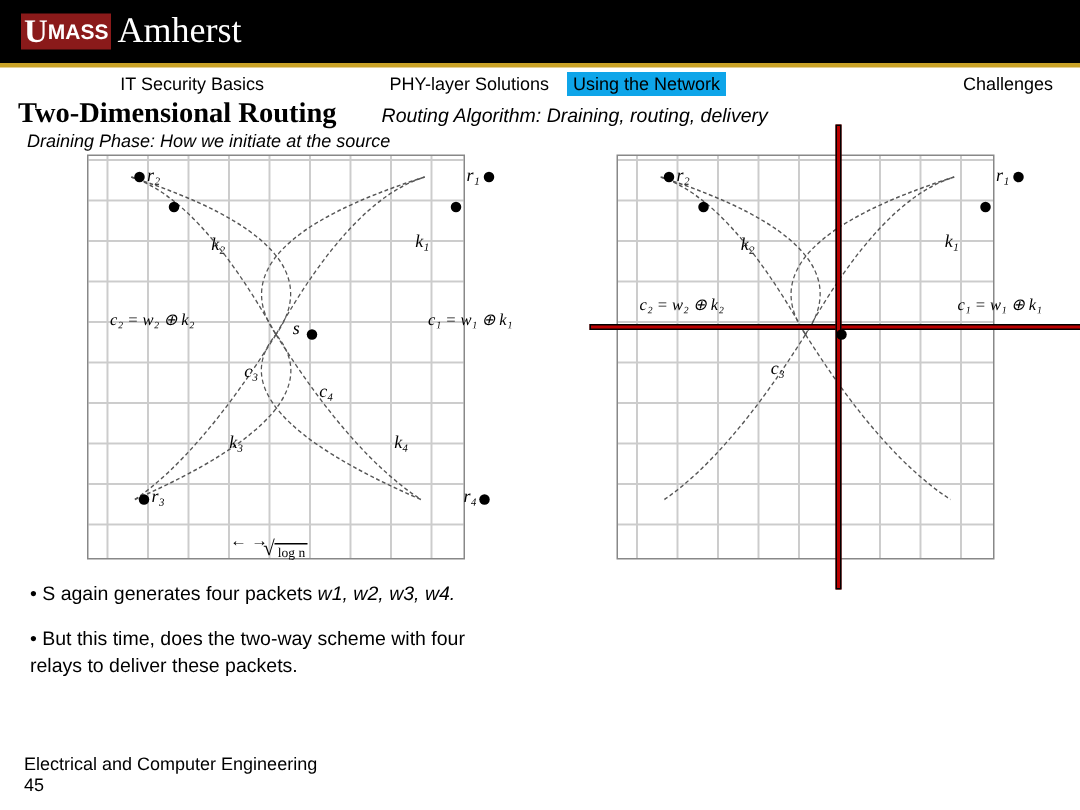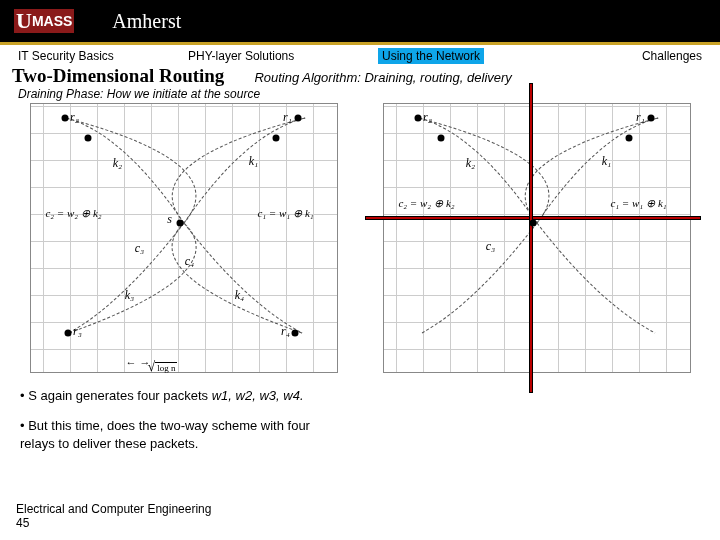--- a/index.html
+++ b/index.html
@@ -1,36 +1,36 @@
 <!DOCTYPE html>
 <html><head>
 <meta charset="utf-8">
 <style>
   * { margin: 0; padding: 0; box-sizing: border-box; }
   body { width: 720px; height: 540px; font-family: Verdana, Arial, sans-serif; background: #fff; overflow: hidden; position: relative; }
   .header { height: 42px; background: #000; display: flex; align-items: center; padding-left: 14px; }
   .logo-box { background: #8a1a1a; color: #fff; padding: 1px 2px; font-size: 12px; font-weight: bold; margin-right: 4px; display: flex; align-items: center; }
   .logo-u { font-size: 22px; line-height: 1; font-family: Georgia, serif; }
   .logo-mass { font-size: 14px; }
-  .logo-amherst { color: #fff; font-size: 20px; font-family: Georgia, serif; margin-left: 34px; }
+  .logo-amherst { color: #fff; font-size: 24px; font-family: Georgia, serif; }
   .yellow-rule { height: 3px; background: #c9a227; }
   .nav { display: flex; padding: 2px 12px 0 12px; font-size: 12px; }
-  .nav-item { flex: 0 0 auto; padding: 2px 6px; }
+  .nav-item { flex: 0 0 auto; padding: 2px 6px; text-align: right; }
   .nav-1 { width: 170px; }
   .nav-2 { width: 190px; }
   .nav-3 { width: 200px; text-align: left; }
   .nav-3 span { background: #0ea5e9; padding: 1px 4px; }
   .nav-4 { flex: 1; text-align: right; }
   .title-row { display: flex; align-items: baseline; padding: 0 12px; }
   .title { font-family: Georgia, serif; font-weight: bold; font-size: 19px; }
   .subtitle { flex: 1; text-align: left; font-style: italic; font-size: 13px; padding-left: 30px; }
   .phase { font-style: italic; font-size: 12px; padding: 0 14px 2px 18px; }
   .content { display: flex; padding: 0 16px; gap: 18px; }
   .col { flex: 1; position: relative; }
-  .diagram { width: 308px; height: 270px; position: relative; margin: 0 auto; }
+  .diagram { width: 252px; height: 270px; position: relative; margin: 0 auto; }
   .grid { position: absolute; inset: 0; background-image:
     linear-gradient(to right, #ccc 1px, transparent 1px),
     linear-gradient(to bottom, #ccc 1px, transparent 1px);
     background-size: 27px 27px; background-position: 12px 2px;
     border: 1px solid #888;
   }
   .node { position: absolute; width: 7px; height: 7px; background: #000; border-radius: 50%; transform: translate(-50%,-50%); }
   .lbl { position: absolute; font-family: Georgia, serif; font-style: italic; font-size: 12px; transform: translate(-50%,-50%); white-space: nowrap; }
   .eq { font-size: 11px; }
   svg.curves { position: absolute; inset: 0; width: 100%; height: 100%; }

